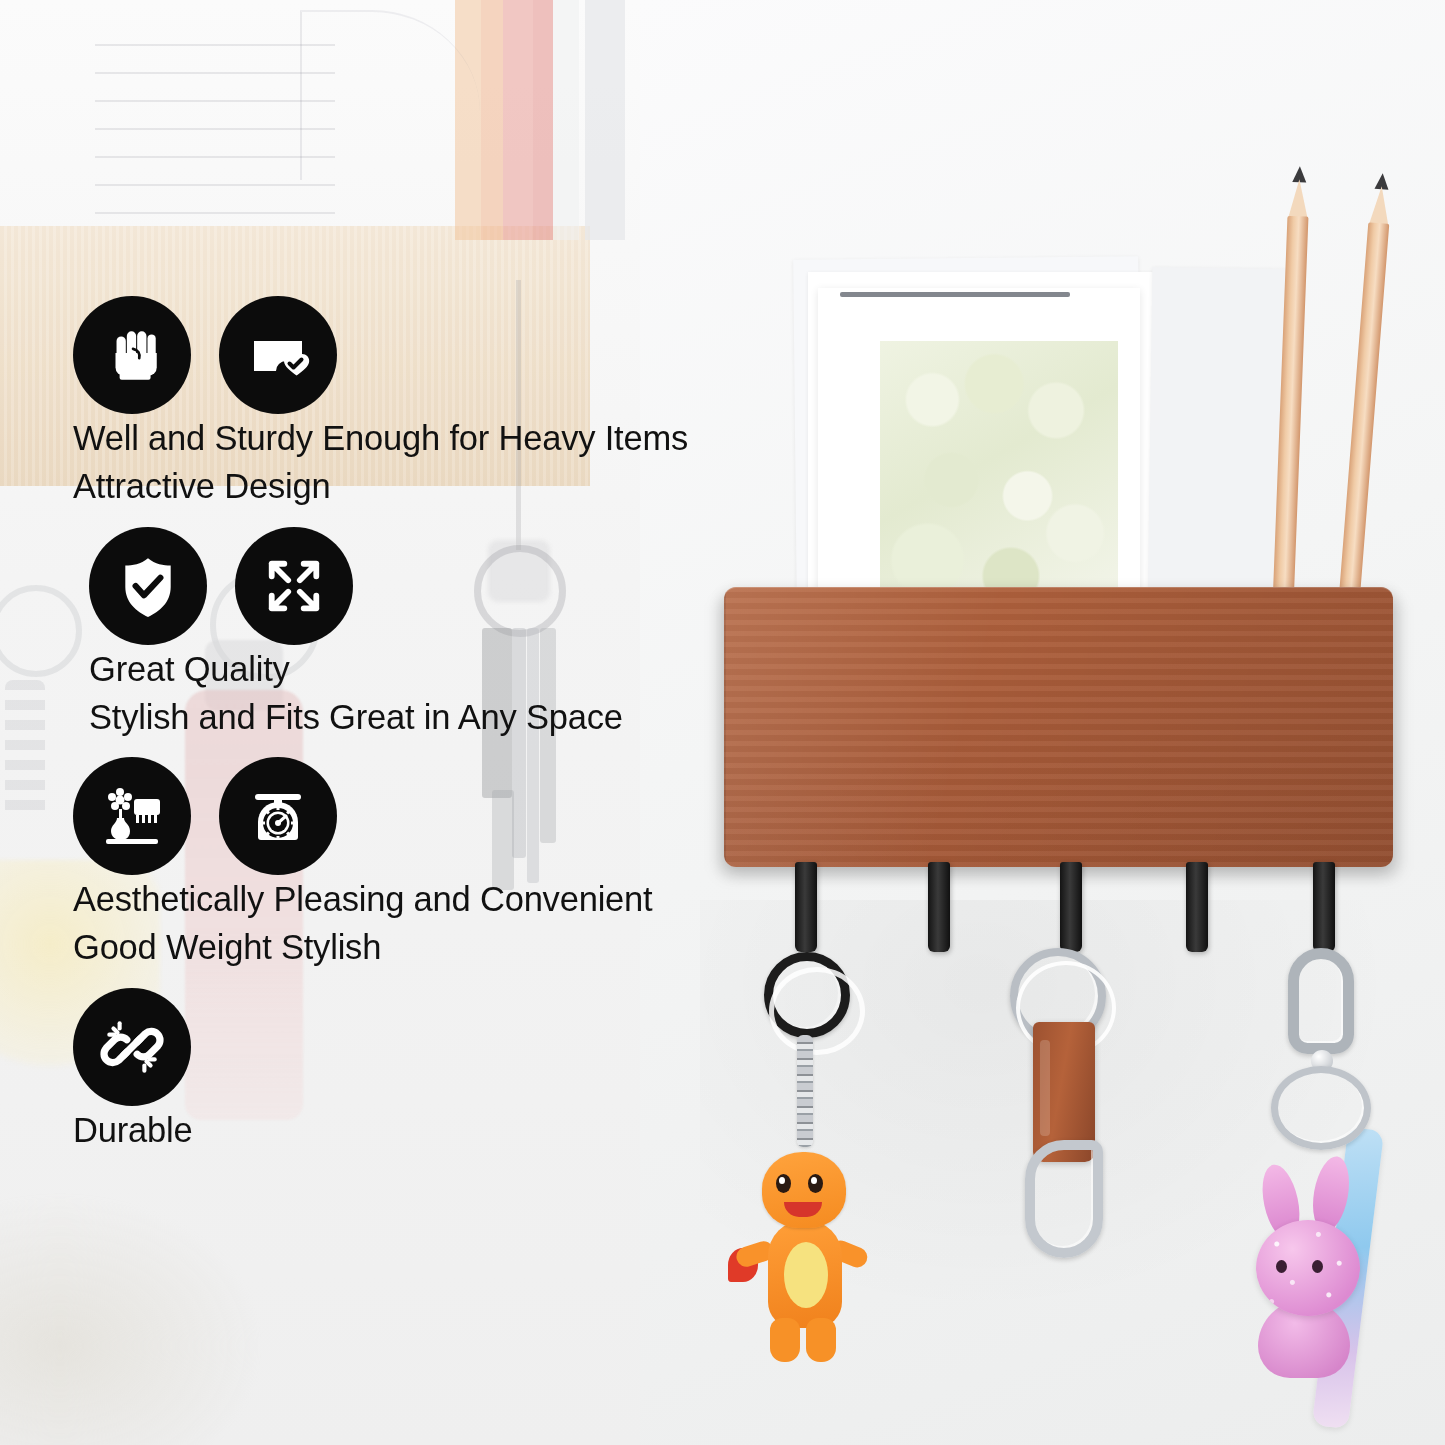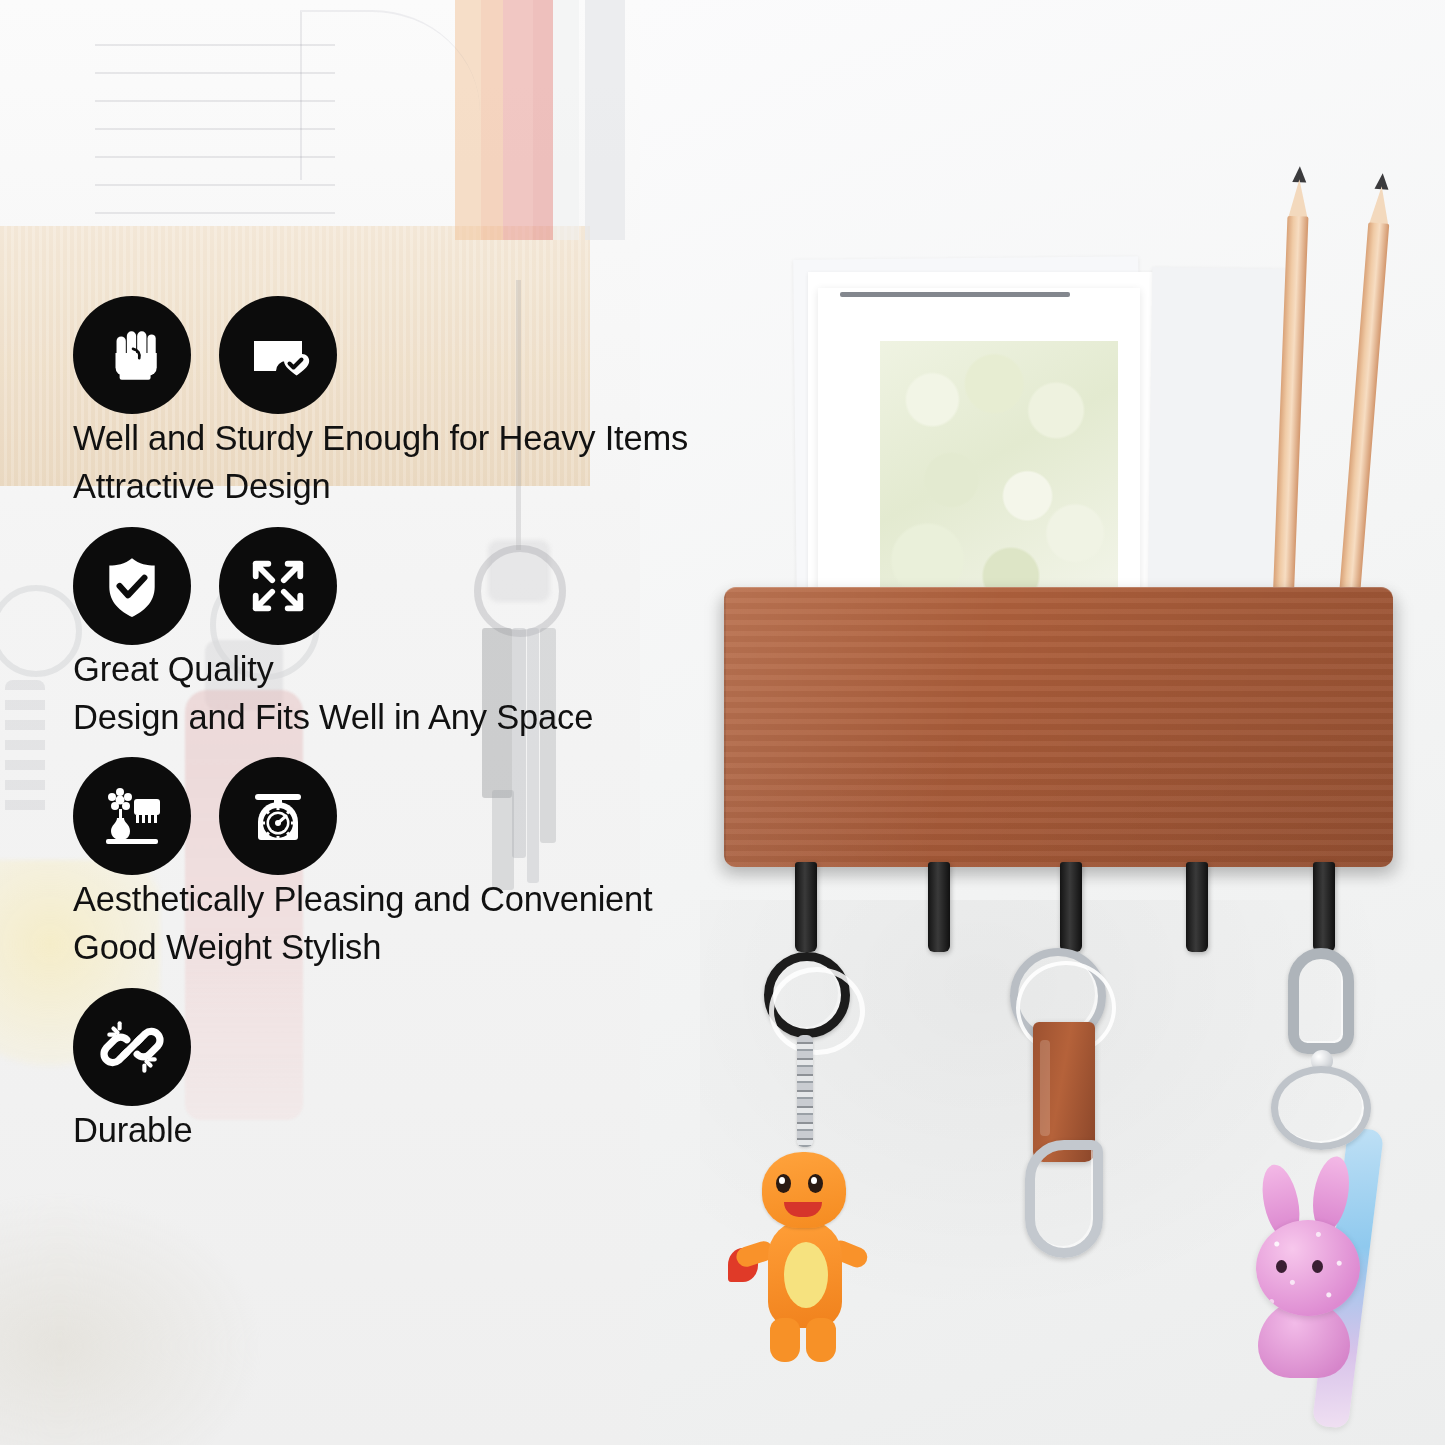--- a/index.html
+++ b/index.html
@@ -337,21 +337,21 @@
     flex:0 0 auto;
   }
   .icon-circle svg{ display:block; }
   .feature-text{
     padding-left:73px; 
     font-size:34.5px; font-weight:400; color:#111; line-height:1.40;
     letter-spacing:-.2px; white-space:nowrap;
   }
   .feature-text .ln{ display:block; }
 
-  .f1{ } .f2{ margin-top:16px; } .f3{ margin-top:16px; } .f4{ margin-top:16px; }
+  .f1{ } .f2{ margin-top:16px;padding-left:16px; } .f3{ margin-top:16px; } .f4{ margin-top:16px; }
 </style>
 </head>
 <body>
 
 <div id="stage">
 
   <div class="bg-base"></div>
   <div class="bg-wood-board"></div>
   <div class="bg-strip s1"></div>
   <div class="bg-strip s2"></div>
@@ -485,21 +485,21 @@
           <svg width="62" height="62" viewBox="0 0 64 64" fill="none" stroke="#fff" stroke-width="6" stroke-linecap="round" stroke-linejoin="round">
             <path d="M26 26L9 9M9 9v13M9 9h13"></path>
             <path d="M38 26l17-17M55 9v13M55 9H42"></path>
             <path d="M26 38L9 55M9 55v-13M9 55h13"></path>
             <path d="M38 38l17 17M55 55V42M55 55H42"></path>
           </svg>
         </div>
       </div>
       <div class="feature-text">
         <span class="ln">Great Quality</span>
-        <span class="ln">Design and Fits Well in Any Space</span>
+        <span class="ln">Stylish and Fits Great in Any Space</span>
       </div>
     </div>
 
     <div class="feature f3">
       <div class="icon-row">
         <div class="icon-circle">
           <svg width="68" height="68" viewBox="0 0 68 68" fill="#fff">
             <circle cx="22" cy="10" r="4"></circle>
               <circle cx="14" cy="15" r="4"></circle>
               <circle cx="30" cy="15" r="4"></circle>

